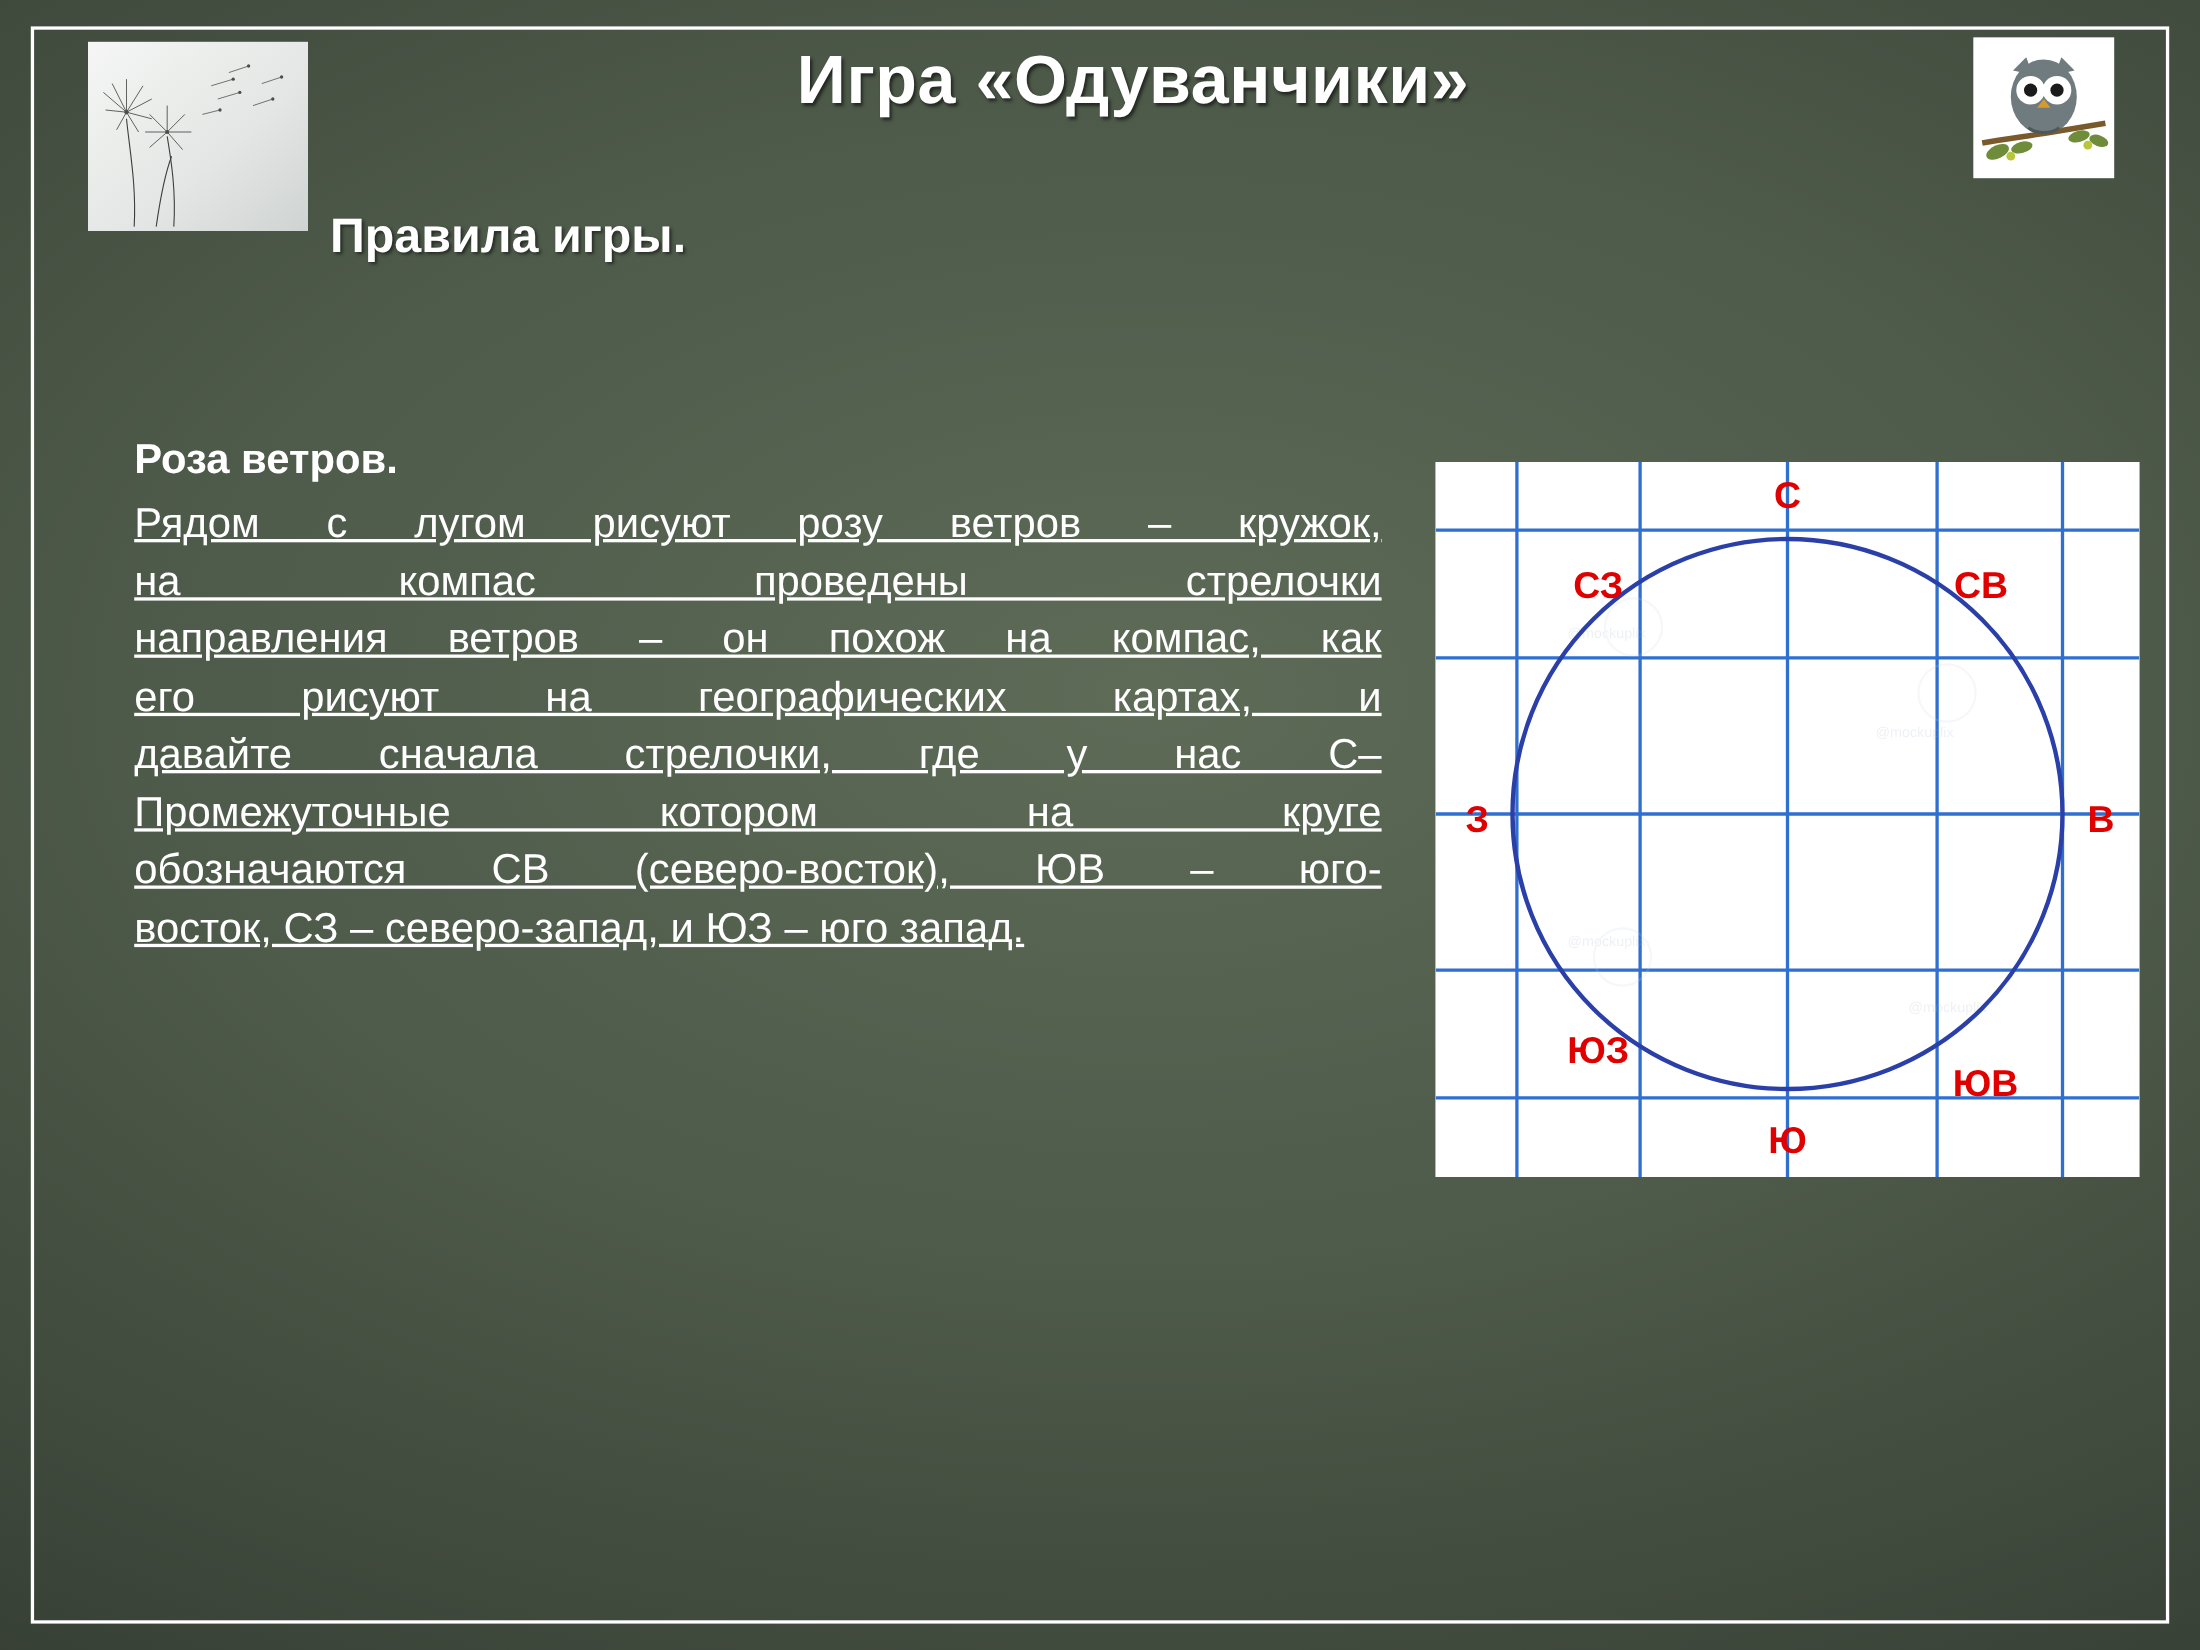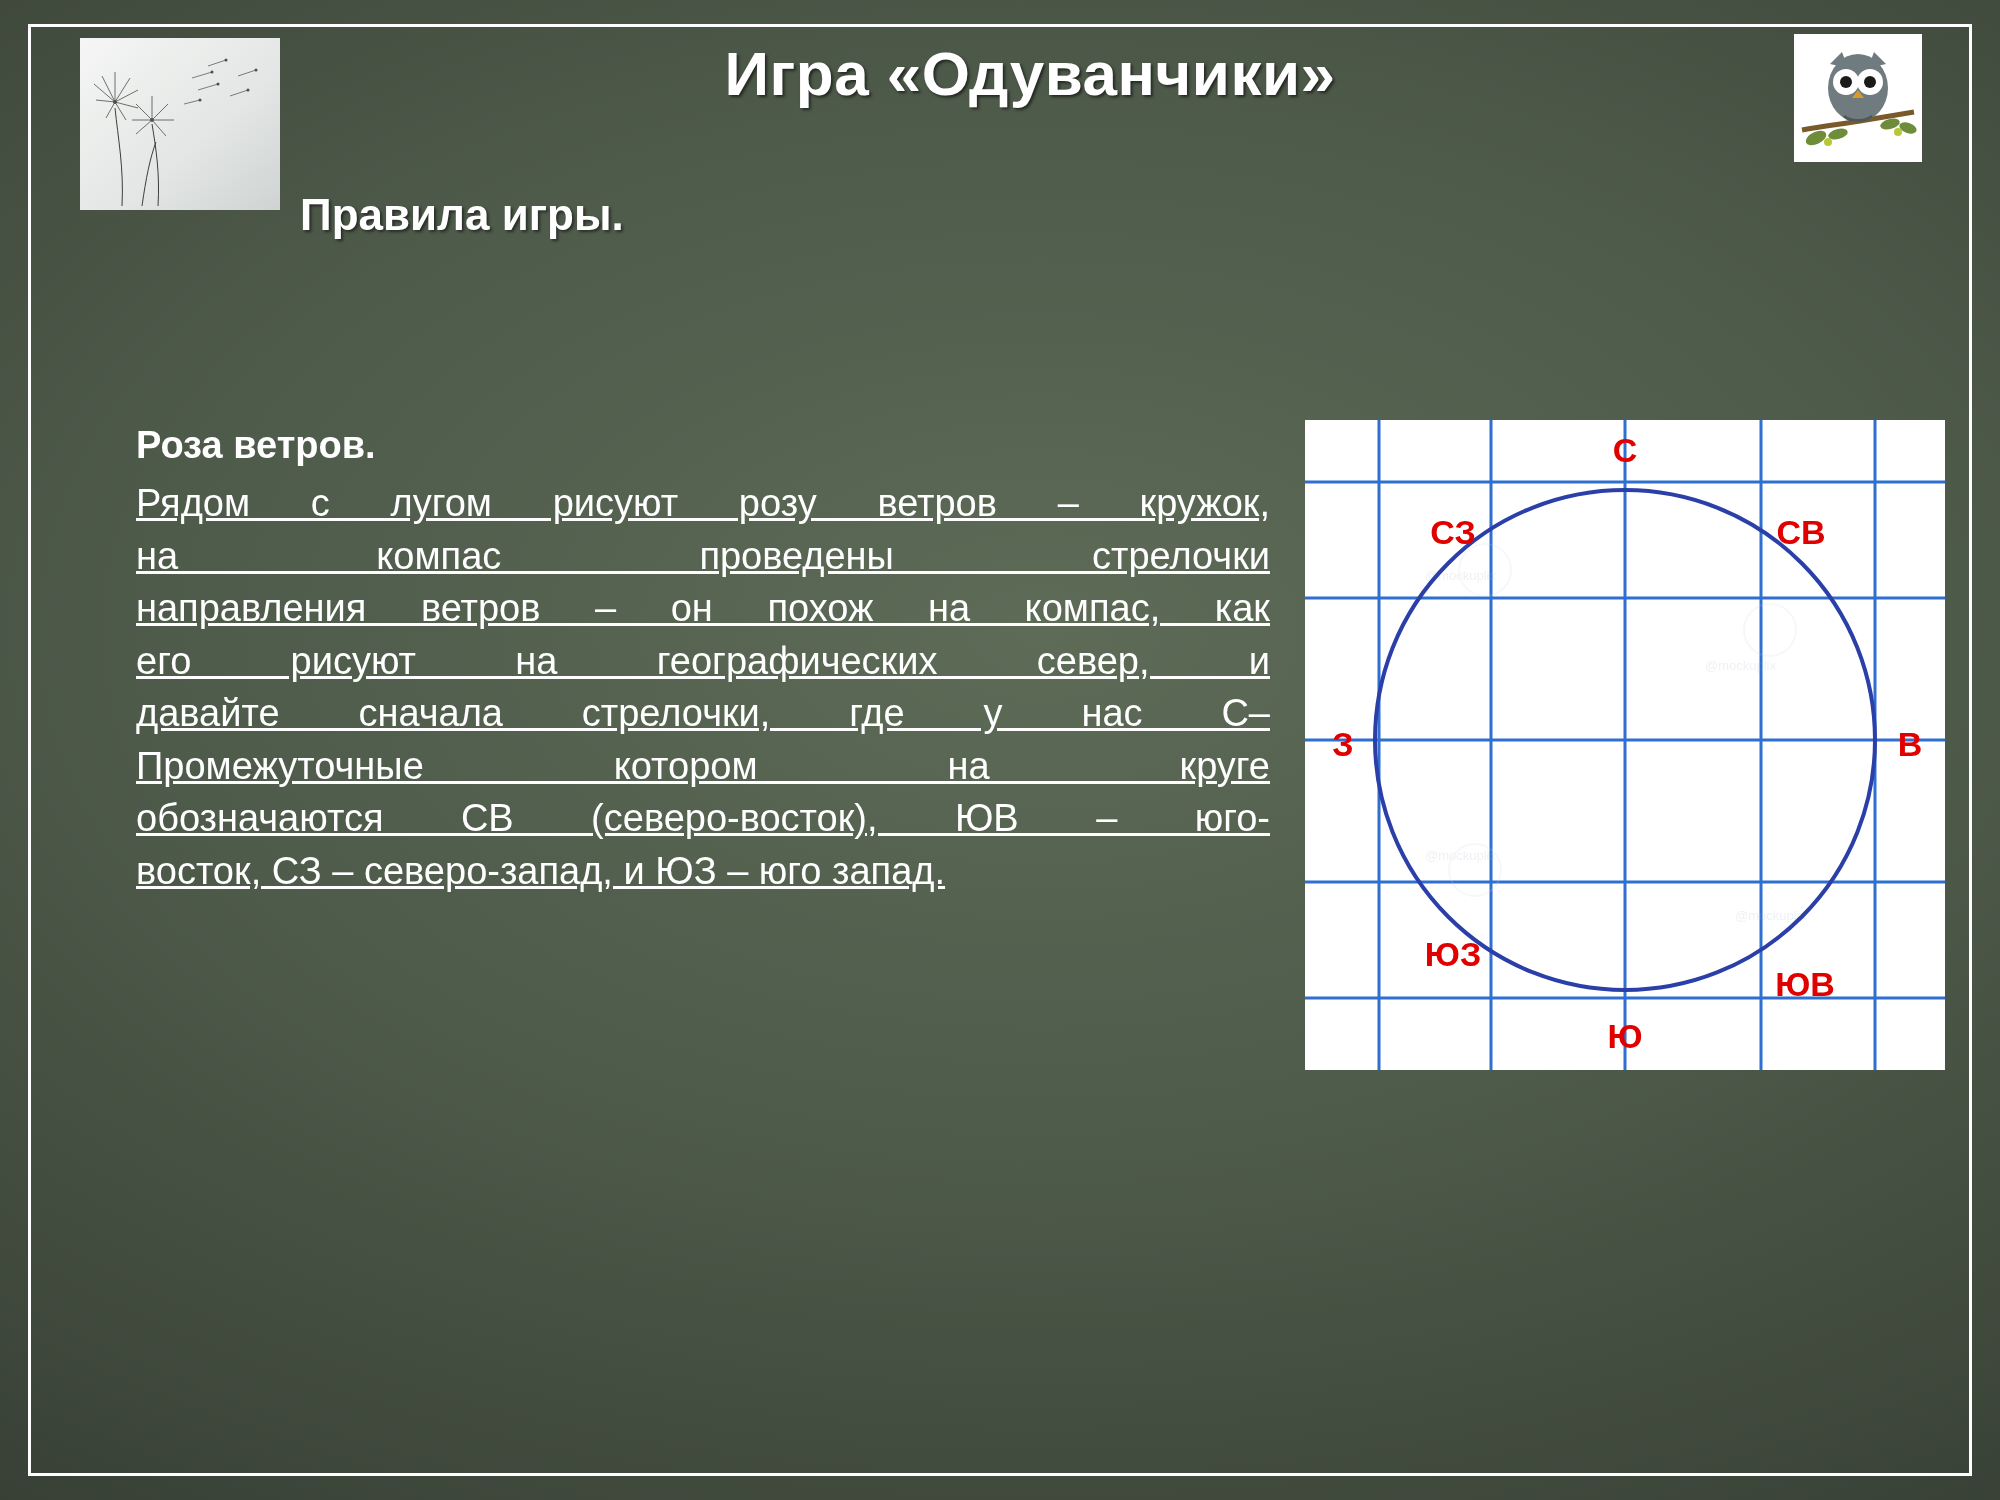--- a/index.html
+++ b/index.html
@@ -71,27 +71,26 @@
     text-align: left;
     color: #ffffff;
     font-size: 44px;
     font-weight: bold;
     text-shadow: 2px 2px 3px rgba(0,0,0,0.5);
   }
 
   
   .body-text {
     position: absolute;
-    left: 136px;
+    left: 122px;
     top: 392px;
     width: 1134px;
     color: #ffffff;
     font-size: 38px;
     line-height: 1.38;
-    margin-top: 27px;
   }
   .body-text .lead {
     font-weight: bold;
     margin: 0 0 6px 0;
   }
   .body-text p.just {
     margin: 0;
     text-align: justify;
     text-align-last: justify;
     text-decoration: underline;
@@ -203,21 +202,21 @@
   </div>
 
   <div class="title">Игра «Одуванчики»</div>
   <div class="subtitle">Правила игры.</div>
 
   <div class="body-text">
     <p class="lead">Роза ветров.</p>
     <p class="just">Рядом с лугом рисуют розу ветров – кружок,</p>
     <p class="just">на компас проведены стрелочки</p>
     <p class="just">направления ветров – он похож на компас, как</p>
-    <p class="just">его рисуют на географических север, и</p>
+    <p class="just">его рисуют на географических картах, и</p>
     <p class="just">давайте сначала стрелочки, где у нас С–</p>
     <p class="just">Промежуточные котором на круге</p>
     <p class="just">обозначаются СВ (северо-восток), ЮВ – юго-</p>
     <p class="just last">восток, СЗ – северо-запад, и ЮЗ – юго запад.</p>
   </div>
 
   <div class="compass-panel">
     <svg width="640" height="650" viewBox="0 0 640 650">
       <rect x="0" y="0" width="640" height="650" fill="#ffffff"></rect>
       <g stroke="#2f6fd0" stroke-width="3" fill="none">

